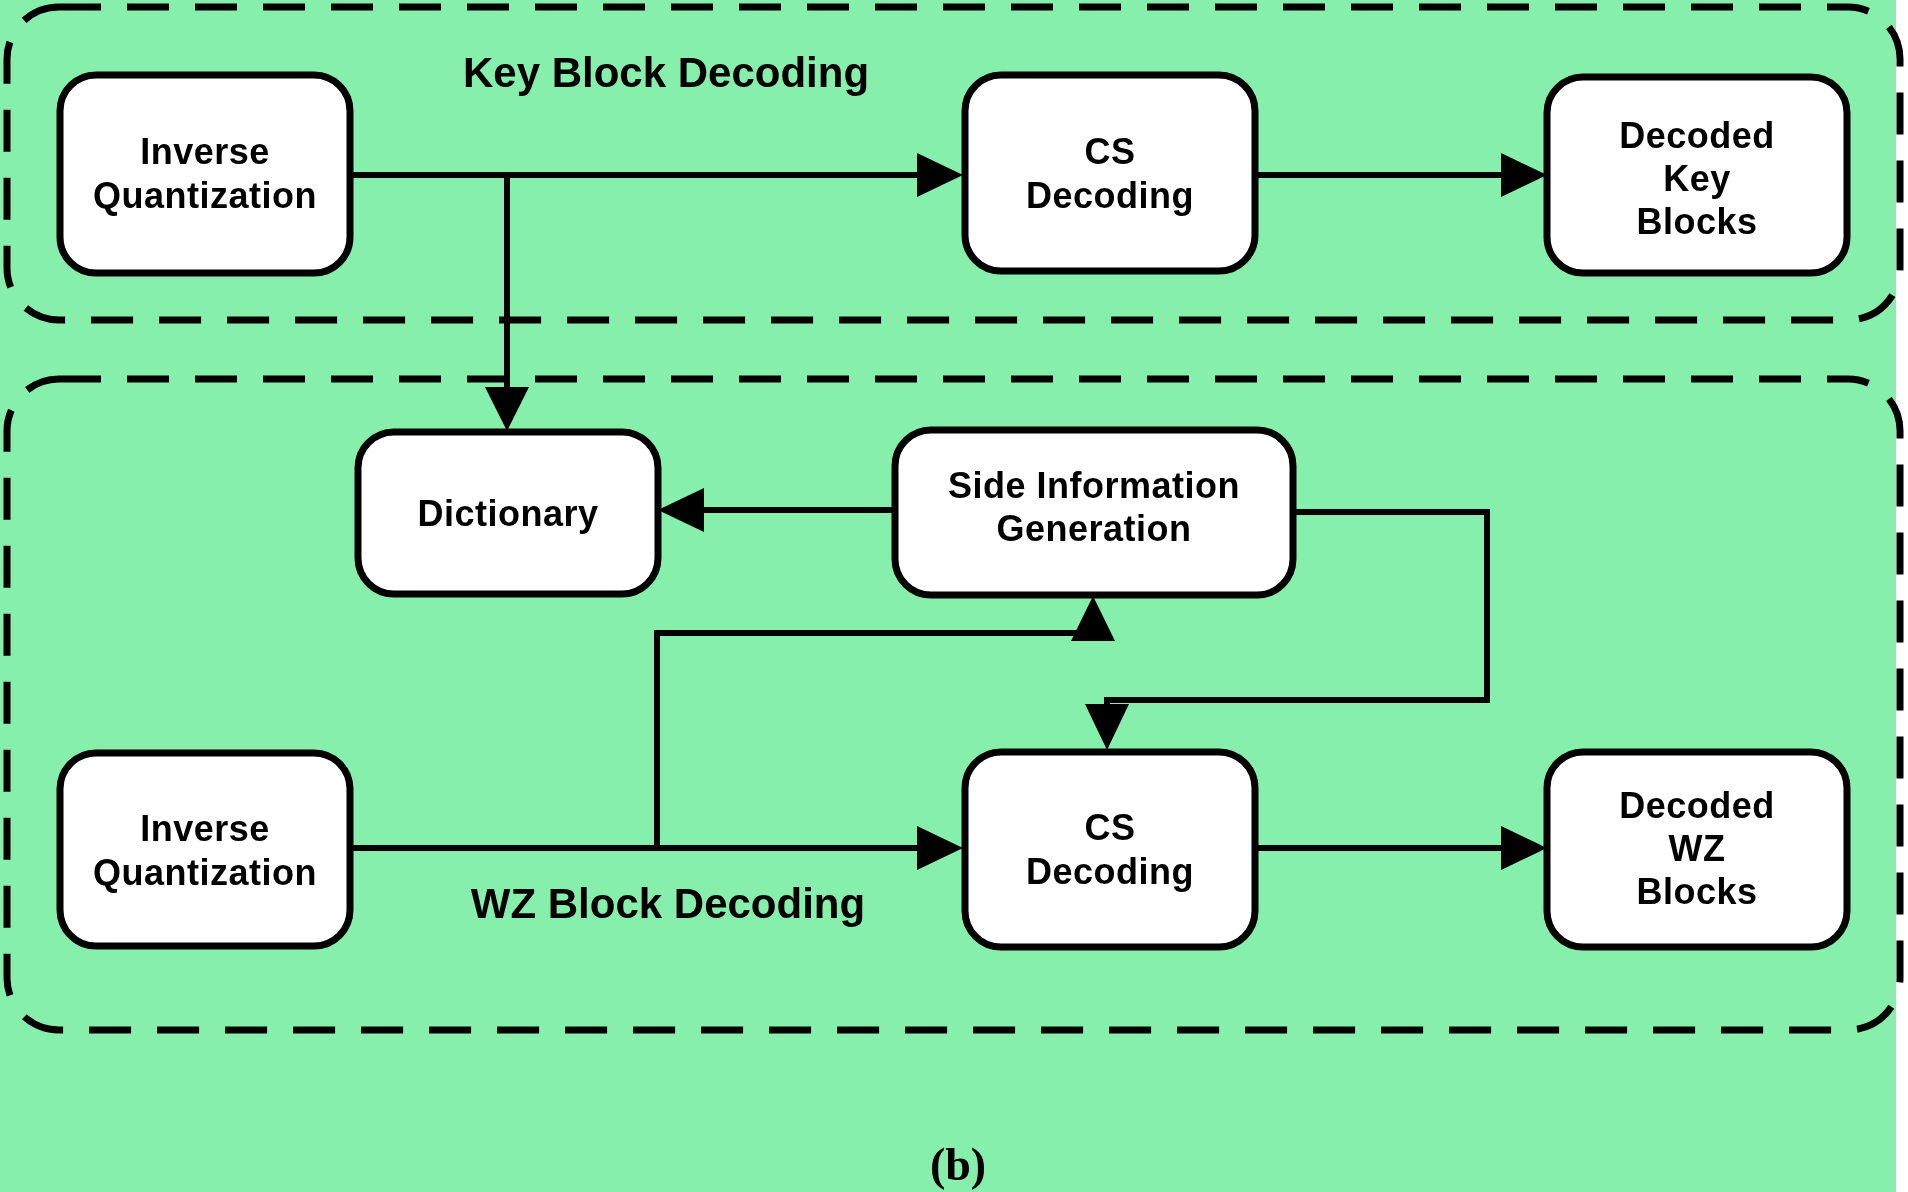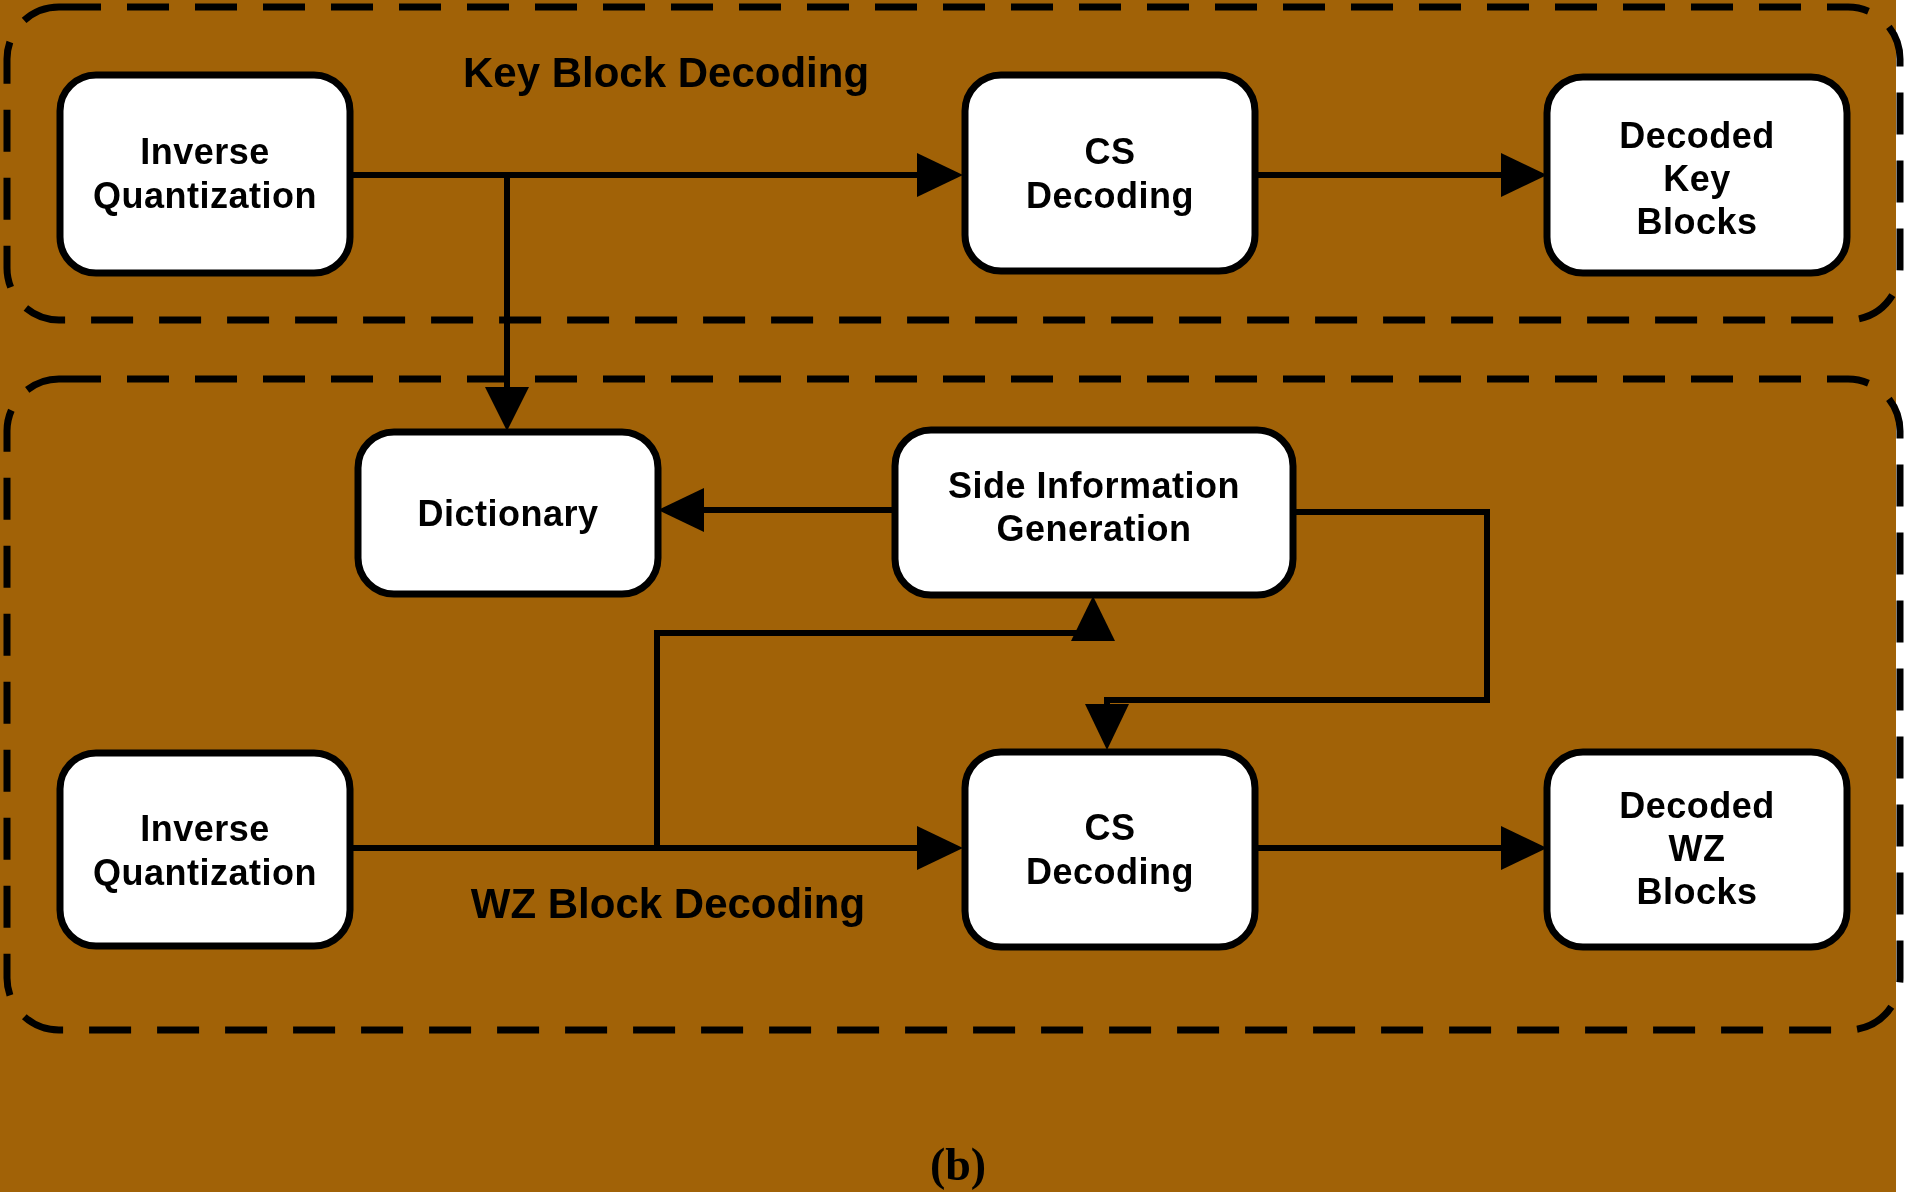--- a/index.html
+++ b/index.html
@@ -1,20 +1,20 @@
 <!DOCTYPE html>
 <html><head>
 <meta charset="utf-8">
 <style>
   html, body { margin: 0; padding: 0; background: #ffffff; }
   .canvas {
     position: relative;
     width: 1896px;
     height: 1192px;
-    background: #a16207;
+    background: #86efac;
     font-family: "Liberation Sans", sans-serif;
   }
   svg { display: block; }
   .box {
     fill: #ffffff;
     stroke: #000000;
     stroke-width: 7;
   }
   .dashed-border {
     fill: none;

